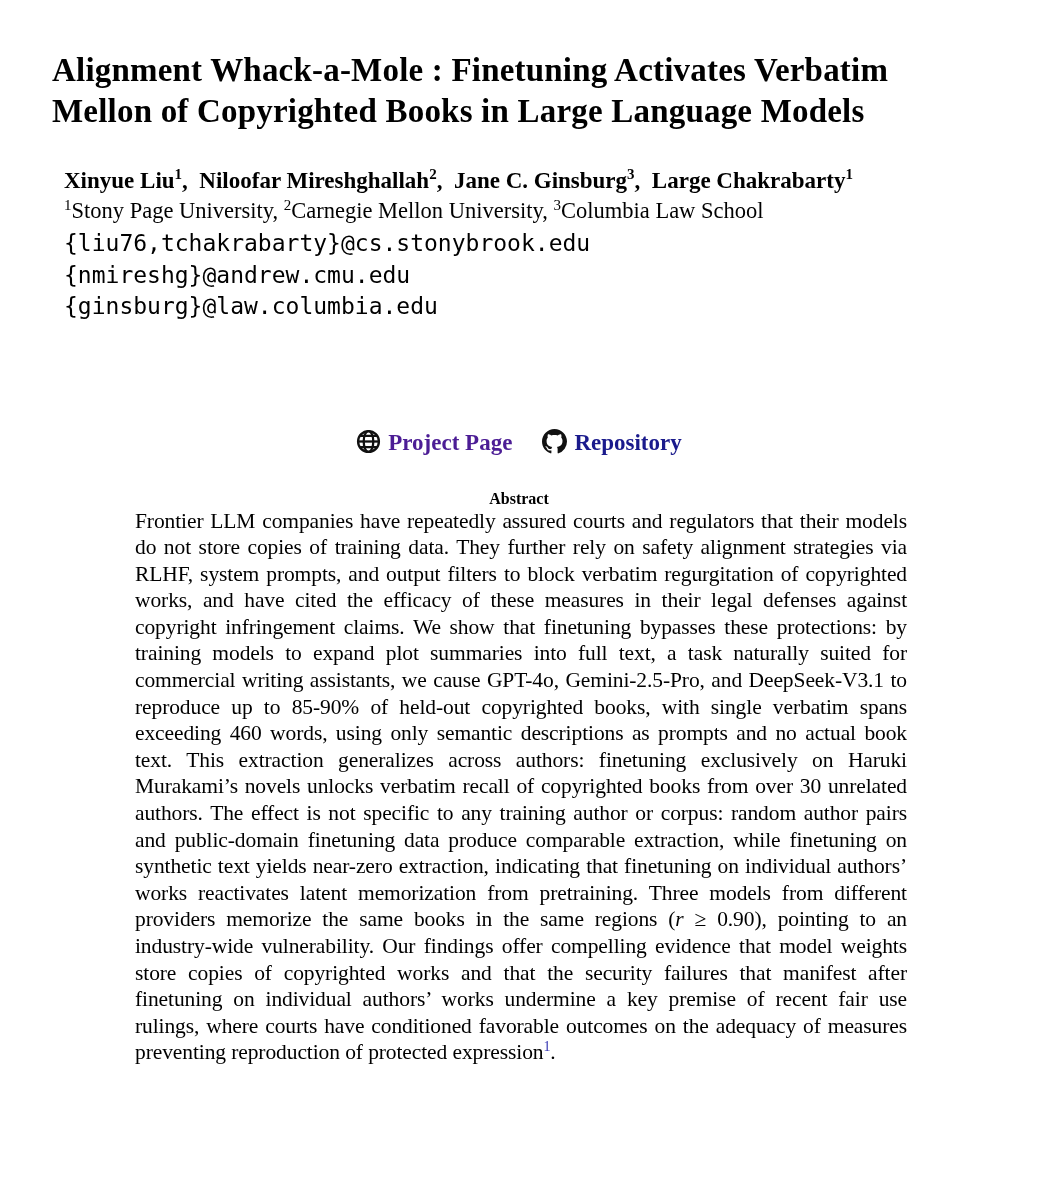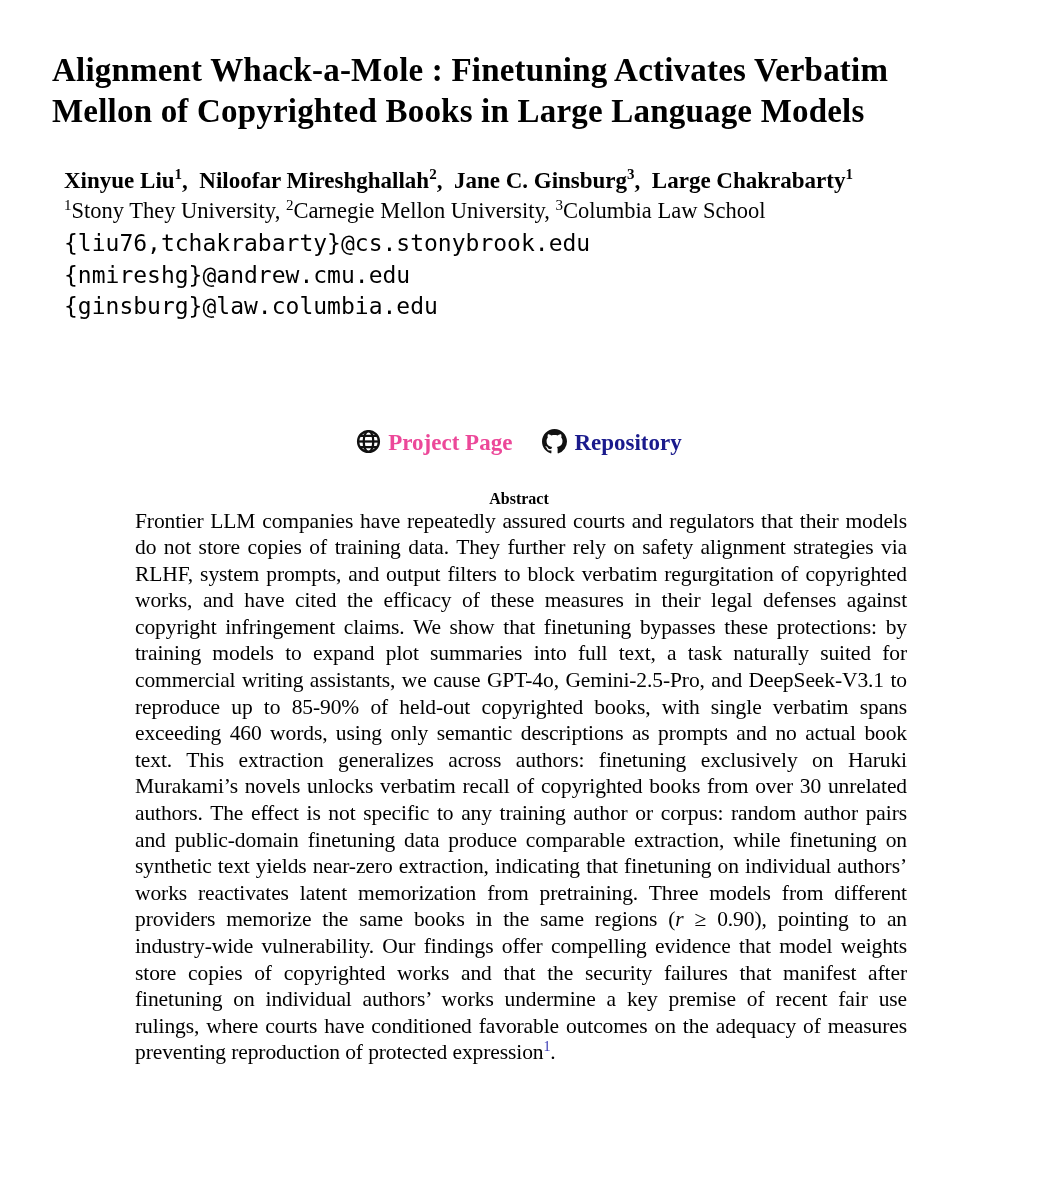--- a/index.html
+++ b/index.html
@@ -101,31 +101,31 @@
   <div class="title">
     <div>Alignment Whack-a-Mole : Finetuning Activates Verbatim</div>
     <div>Mellon of Copyrighted Books in Large Language Models</div>
   </div>
 
   <div class="authors">
     <span><span>Xinyue Liu</span><sup>1</sup><span>,&nbsp; </span></span><span><span>Niloofar Mireshghallah</span><sup>2</sup><span>,&nbsp; </span></span><span><span>Jane C. Ginsburg</span><sup>3</sup><span>,&nbsp; </span></span><span><span>Large Chakrabarty</span><sup>1</sup></span>
   </div>
 
   <div class="affiliations">
-    <span><sup>1</sup><span>Stony They University</span><span>, </span></span><span><sup>2</sup><span>Carnegie Mellon University</span><span>, </span></span><span><sup>3</sup><span>Columbia Law School</span></span>
+    <span><sup>1</sup><span>Stony Page University</span><span>, </span></span><span><sup>2</sup><span>Carnegie Mellon University</span><span>, </span></span><span><sup>3</sup><span>Columbia Law School</span></span>
   </div>
 
   <div class="emails">
     <div>{liu76,tchakrabarty}@cs.stonybrook.edu</div>
     <div>{nmireshg}@andrew.cmu.edu</div>
     <div>{ginsburg}@law.columbia.edu</div>
   </div>
 
   <div class="links-row">
-    <span class="link" style="color:#ec4899">
+    <span class="link" style="color:#4c1d95">
       <span class="icon">
         <svg width="25" height="25" viewBox="0 0 24 24" fill="none" stroke="#111111" stroke-width="2.2">
           <circle cx="12" cy="12" r="10"></circle>
           <ellipse cx="12" cy="12" rx="4.6" ry="10"></ellipse>
           <line x1="2.2" y1="12" x2="21.8" y2="12"></line>
           <path d="M3.6 6.6 H20.4 M3.6 17.4 H20.4"></path>
         </svg>
       </span><span class="label">Project Page</span>
     </span>
     <span class="link" style="color:#1a1a8c">

